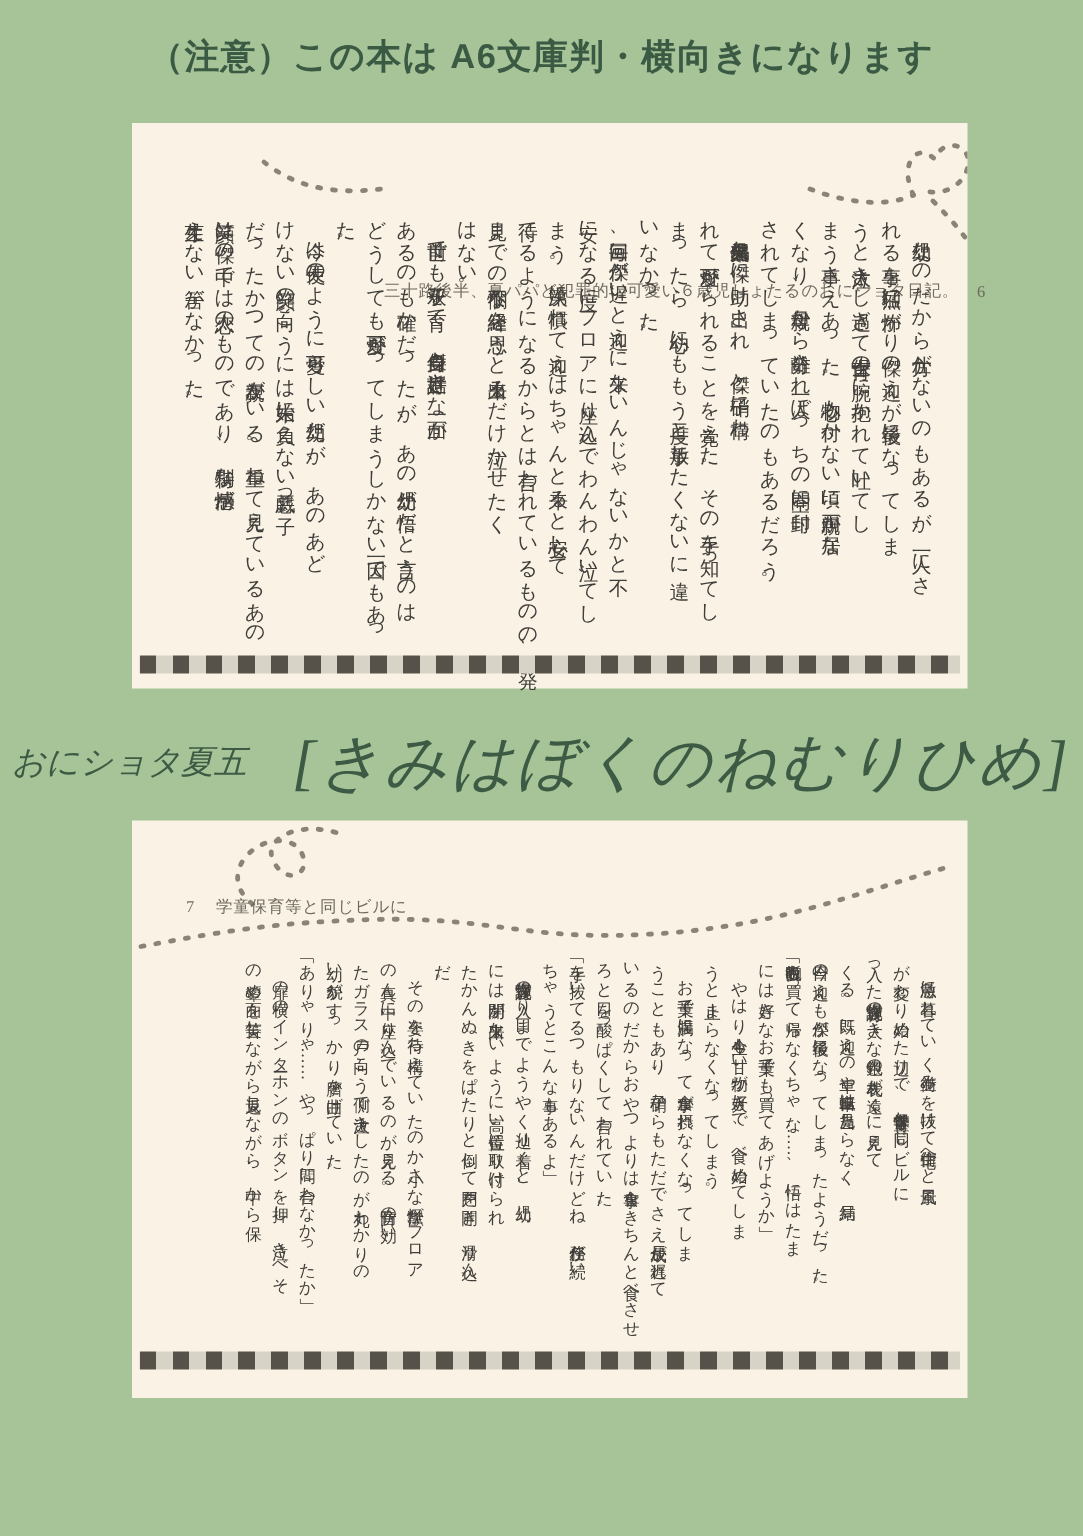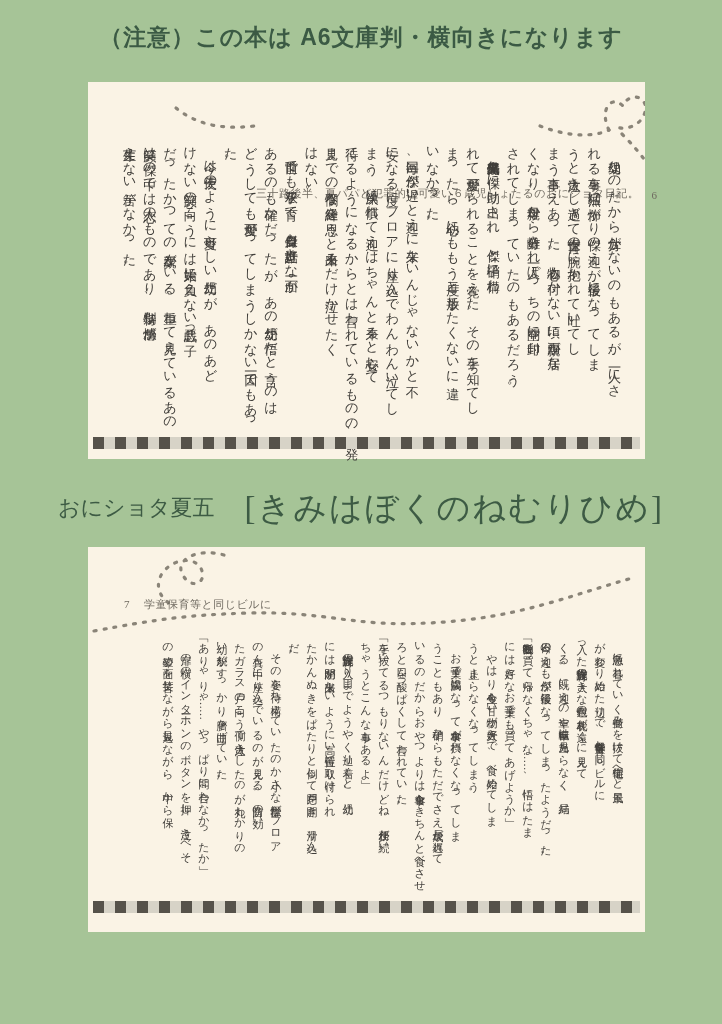--- a/index.html
+++ b/index.html
@@ -41,29 +41,29 @@
   }
   .checker{
     position:absolute;left:5px;right:5px;height:12px;
     background:repeating-linear-gradient(90deg,#56524a 0 11px,#d7d3c7 11px 22px);
   }
   .checker1{bottom:10px;}
   .checker2{bottom:19px;}
   .booktitle{
     position:absolute;top:480px;left:0;width:722px;height:56px;
     display:flex;justify-content:center;align-items:center;gap:10px;
-    color:#3d5b44;white-space:nowrap;
+    color:#3d5b44;white-space:nowrap;font-style:italic;
   }
   .bt-side{
     font-family:"Liberation Sans","DejaVu Sans",sans-serif;
     font-size:22px;font-weight:500;
   }
   .bt-main{
     font-family:"Liberation Serif","DejaVu Serif",serif;
-    font-size:33px;letter-spacing:2px;margin-left:20px;
+    font-size:41px;letter-spacing:2px;margin-left:20px;
   }
 </style>
 </head>
 <body>
 
 <div class="notice">（注意）この本は A6文庫判・横向きになります</div>
 
 <section class="panel panel1">
   <svg class="trail t1" viewBox="0 0 557 84">
     <path d="M 88 22 C 108 38 132 44 166 40"></path>

